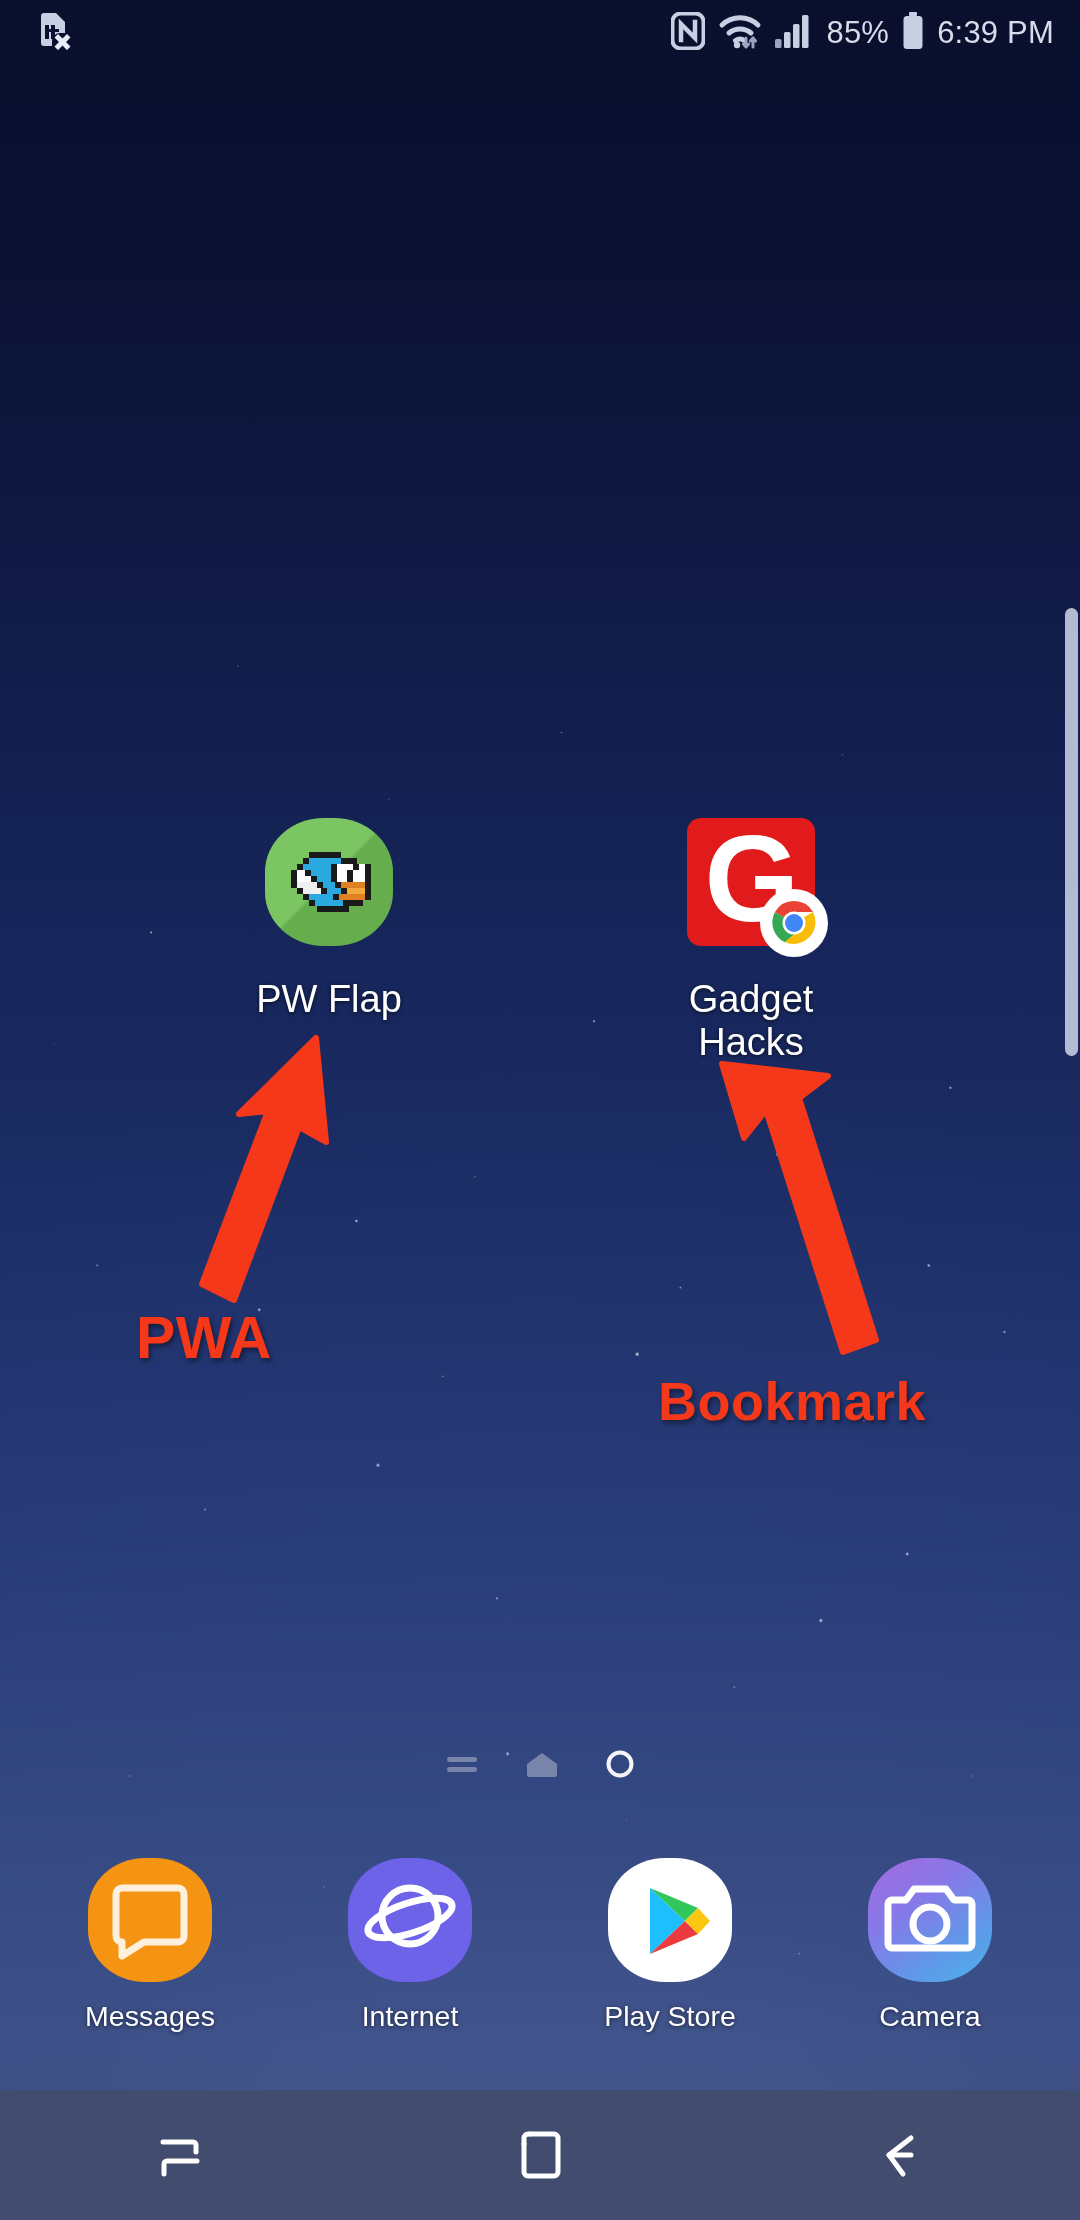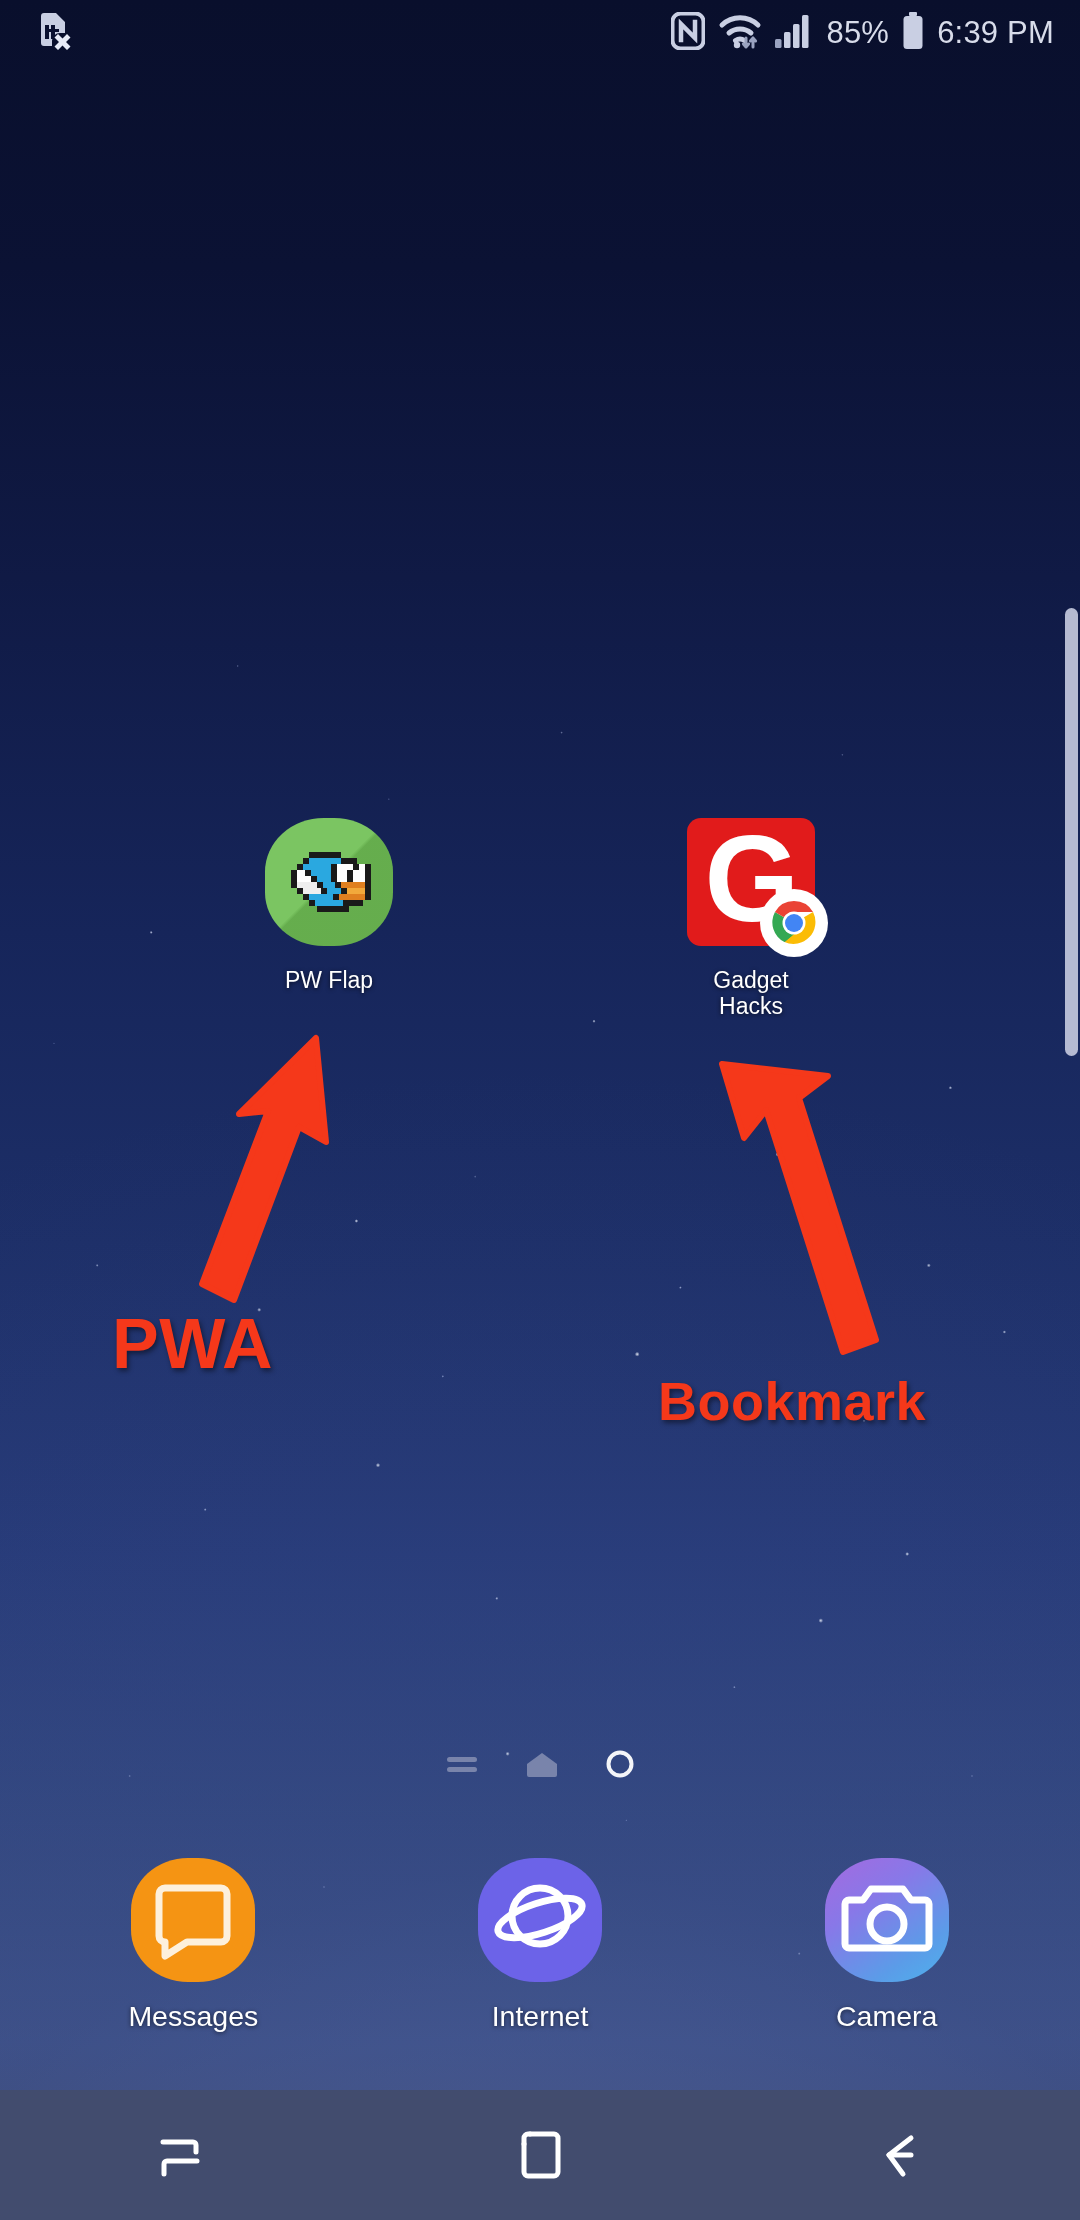--- a/index.html
+++ b/index.html
@@ -92,21 +92,21 @@
     background:#c3c8dd; border-radius:8px; opacity:.92;
   }
 
   
   .app-cell{
     position:absolute; width:190px;
     display:flex; flex-direction:column; align-items:center;
   }
   .icon-box{ width:128px; height:128px; position:relative; }
   .app-label{
-    margin-top:21px; color:#ffffff; font-size:23px; line-height:1.14;
+    margin-top:32px; color:#ffffff; font-size:38px; line-height:1.14;
     text-align:center; text-shadow:0 1px 4px rgba(0,0,0,.65); white-space:pre-line;
     font-family:"Liberation Sans", sans-serif;
   }
 
   
   .squircle{
     width:100%; height:100%;
     border-radius:42px / 38px;
     position:relative; overflow:hidden;
   }
@@ -334,21 +334,21 @@
   <div class="app-label">Gadget
 Hacks</div>
 </div>
 
 <svg style="position:absolute; left:198px; top:1030px; width:180px; height:300px; overflow:visible;" viewBox="0 0 180 300">
   <g filter="none">
     <path d="M118 8 L128 112 L101 97 L36 270 L4 254 L70 81 L41 84 Z" fill="#f5381a" stroke="#f5381a" stroke-width="6" stroke-linejoin="round"></path>
   </g>
 </svg>
 
-<div class="anno-text" style="left:112px; top:1304px; font-size:70px;">PWA</div>
+<div class="anno-text" style="left:136px; top:1304px; font-size:59px;">PWA</div>
 
 <svg style="position:absolute; left:704px; top:1040px; width:190px; height:330px; overflow:visible;" viewBox="0 0 190 330">
   <g>
     <path d="M18 24 L124 36 L95 58 L172 300 L139 312 L62 70 L40 98 Z" fill="#f5381a" stroke="#f5381a" stroke-width="6" stroke-linejoin="round"></path>
   </g>
 </svg>
 
 <div class="anno-text" style="left:658px; top:1370px; font-size:54px;">Bookmark</div>
 
 <div id="page-indicator">
@@ -387,20 +387,34 @@
     <div class="dock-icon">
       <div class="squircle sams in-bg"></div>
       <svg style="position:absolute;inset:0;" viewBox="0 0 124 124">
         <circle cx="62" cy="58" r="28" fill="none" stroke="#ffffff" stroke-width="7"></circle>
         <ellipse cx="62" cy="60" rx="44" ry="15" fill="none" stroke="#ffffff" stroke-width="7" transform="rotate(-18 62 60)"></ellipse>
       </svg>
     </div>
     <div class="dock-label">Internet</div>
   </div>
 
+  <div class="dock-cell">
+    <div class="dock-icon">
+      <div class="squircle sams ps-bg"></div>
+      <svg style="position:absolute;inset:0;" viewBox="0 0 124 124">
+        <g transform="translate(40,28)">
+          <path d="M2 2 L2 68 L37 35 Z" fill="#1ebfff"></path>
+          <path d="M2 2 L37 35 L50 22 Z" fill="#31c75a"></path>
+          <path d="M2 68 L37 35 L50 48 Z" fill="#ec3b40"></path>
+          <path d="M50 22 L37 35 L50 48 L62 35 Z" fill="#fcc612"></path>
+        </g>
+      </svg>
+    </div>
+    <div class="dock-label">Play Store</div>
+  </div>
 
   <div class="dock-cell">
     <div class="dock-icon">
       <div class="squircle sams cm-bg"></div>
       <svg style="position:absolute;inset:0;" viewBox="0 0 124 124">
         <path d="M24 42 h14 l8 -11 h32 l8 11 h14 a4 4 0 0 1 4 4 v40 a4 4 0 0 1 -4 4 h-76 a4 4 0 0 1 -4 -4 v-40 a4 4 0 0 1 4 -4 z" fill="none" stroke="#ffffff" stroke-width="7" stroke-linejoin="round"></path>
         <circle cx="62" cy="66" r="17" fill="none" stroke="#ffffff" stroke-width="7"></circle>
       </svg>
     </div>
     <div class="dock-label">Camera</div>

